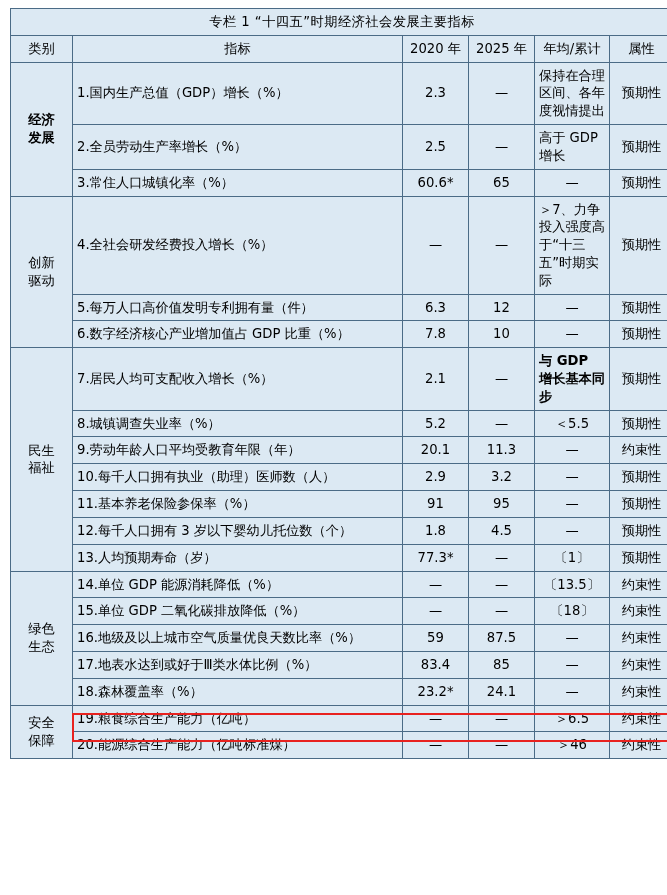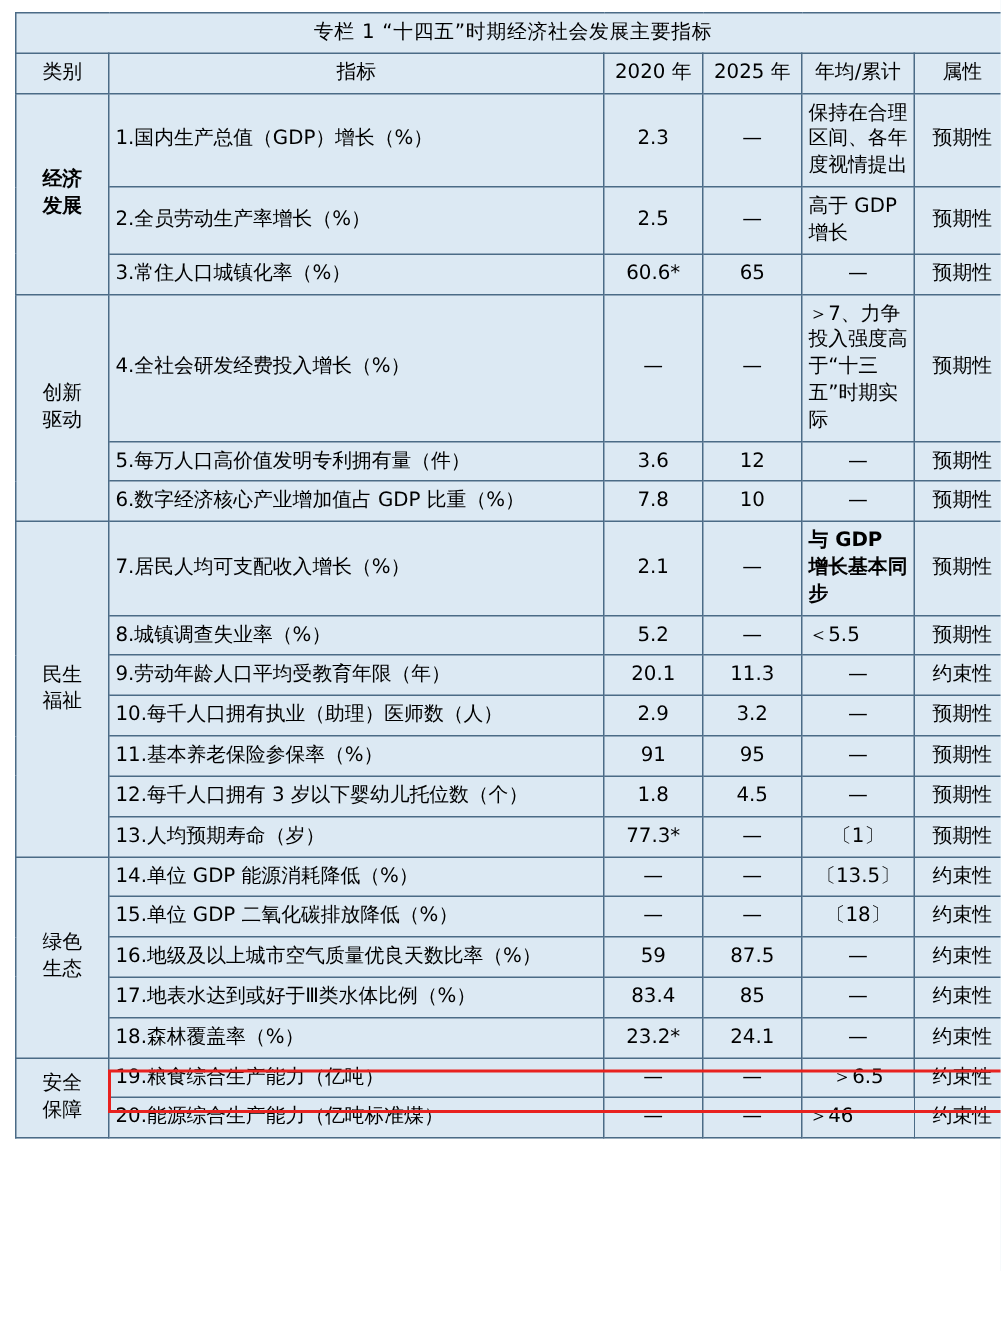--- a/index.html
+++ b/index.html
@@ -141,21 +141,21 @@
           <td class="cat" rowspan="3" style="white-space: pre-line;">创新
 驱动</td>
           <td class="ind">4.全社会研发经费投入增长（%）</td>
           <td class="num">—</td>
           <td class="num">—</td>
           <td class="note-cell" style="text-align: left;">＞7、力争投入强度高于“十三五”时期实际</td>
           <td class="attr">预期性</td>
         </tr>
         <tr>
           <td class="ind">5.每万人口高价值发明专利拥有量（件）</td>
-          <td class="num">3.6</td>
+          <td class="num">6.3</td>
           <td class="num">12</td>
           <td class="note-cell" style="text-align: center;">—</td>
           <td class="attr">预期性</td>
         </tr>
         <tr>
           <td class="ind">6.数字经济核心产业增加值占 GDP 比重（%）</td>
           <td class="num">7.8</td>
           <td class="num">10</td>
           <td class="note-cell" style="text-align: center;">—</td>
           <td class="attr">预期性</td>
@@ -166,21 +166,21 @@
           <td class="ind">7.居民人均可支配收入增长（%）</td>
           <td class="num">2.1</td>
           <td class="num">—</td>
           <td class="note-cell" style="text-align: left; font-weight: bold;">与 GDP 增长基本同步</td>
           <td class="attr">预期性</td>
         </tr>
         <tr>
           <td class="ind">8.城镇调查失业率（%）</td>
           <td class="num">5.2</td>
           <td class="num">—</td>
-          <td class="note-cell" style="text-align: left;">＜5.5</td>
+          <td class="note-cell" style="text-align: center;">＜5.5</td>
           <td class="attr">预期性</td>
         </tr>
         <tr>
           <td class="ind">9.劳动年龄人口平均受教育年限（年）</td>
           <td class="num">20.1</td>
           <td class="num">11.3</td>
           <td class="note-cell" style="text-align: center;">—</td>
           <td class="attr">约束性</td>
         </tr>
         <tr>
@@ -254,21 +254,21 @@
           <td class="ind">19.粮食综合生产能力（亿吨）</td>
           <td class="num">—</td>
           <td class="num">—</td>
           <td class="note-cell" style="text-align: center; margin-top: 40px;">＞6.5</td>
           <td class="attr">约束性</td>
         </tr>
         <tr class="highlight-row">
           <td class="ind">20.能源综合生产能力（亿吨标准煤）</td>
           <td class="num">—</td>
           <td class="num">—</td>
-          <td class="note-cell" style=" margin-top: 40px;">＞46</td>
+          <td class="note-cell" style="text-align: center; margin-top: 40px;">＞46</td>
           <td class="attr">约束性</td>
         </tr>
       </tbody>
   </table>
 
 
 <div class="hl-box" style="left: 71.5px; top: 713.062px; width: 603.047px; height: 28.8125px;"></div>
   </div>
 
 </body></html>

